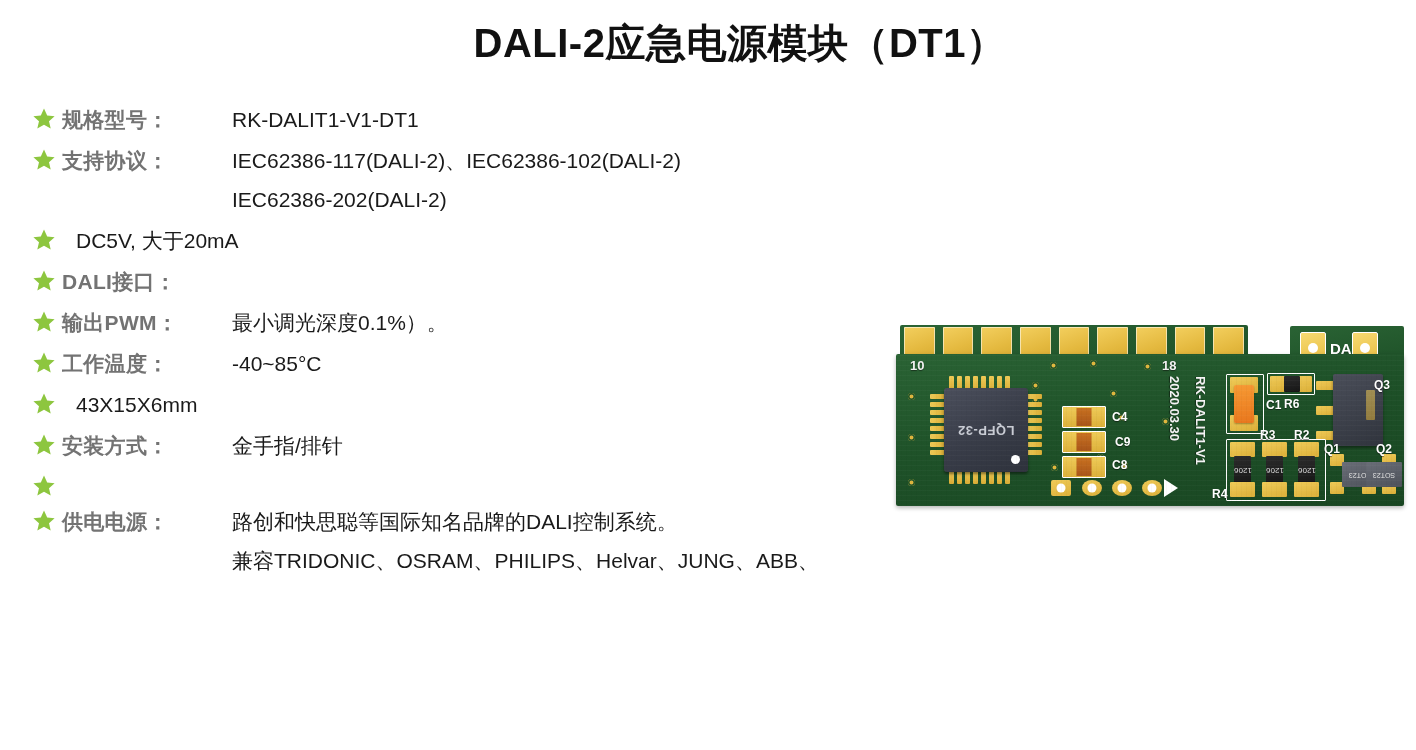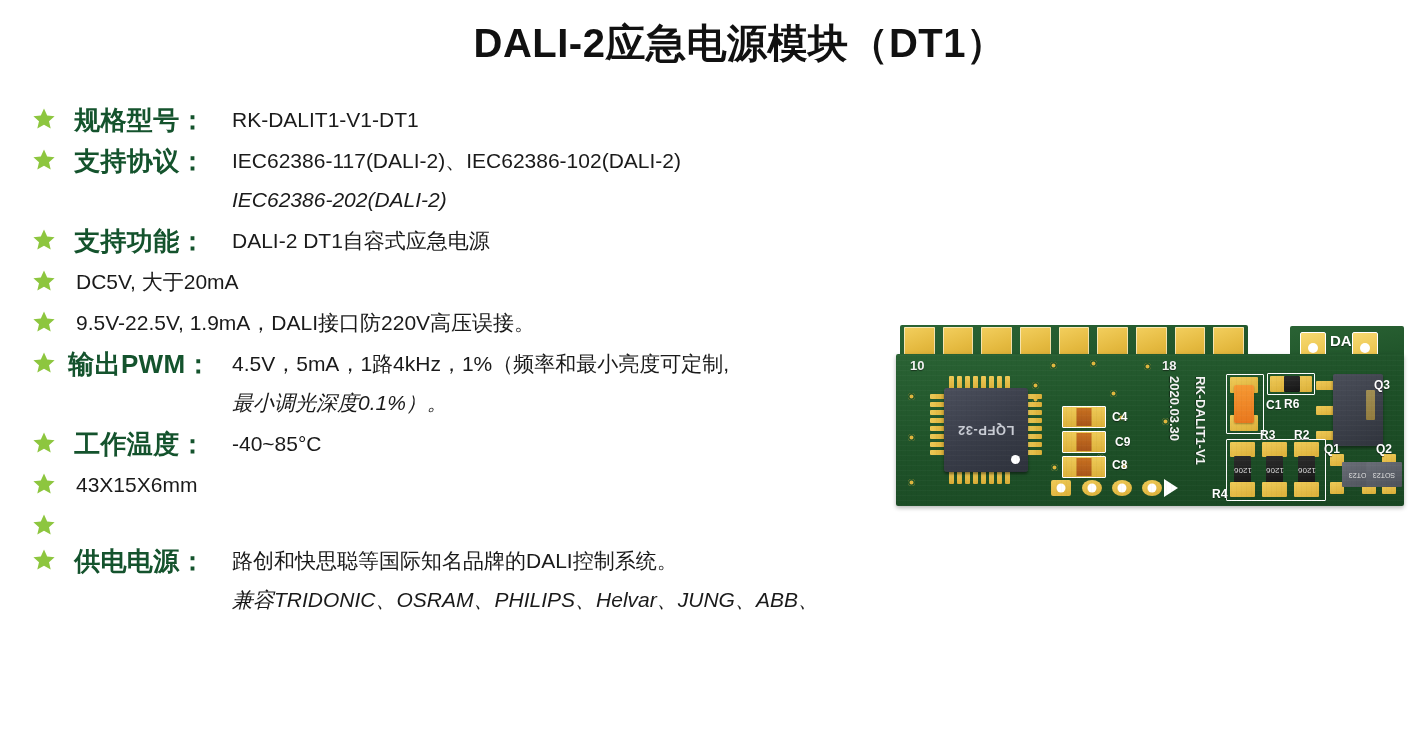--- a/index.html
+++ b/index.html
@@ -58,43 +58,43 @@
 
   .star-icon {
     display: block;
     width: 24px;
     height: 24px;
   }
 
   .label-cell {
     width: 156px;
     flex: 0 0 156px;
-    text-align: center;
-    font-size: 26px;
+    text-align: left;
+    font-size: 21px;
     font-weight: bold;
-    color: #14532d;
+    color: #737373;
     line-height: 34px;
     white-space: nowrap;
     letter-spacing: 0.3px;
   }
 
   .value-cell {
     flex: 1 1 auto;
     padding-left: 14px;
     font-size: 21px;
     color: #1a1a1a;
     line-height: 34px;
   }
 
   .value-line {
     display: block;
     white-space: nowrap;
   }
 
-  .value-line + .value-line { margin-top: 5px; font-style: italic; }
+  .value-line + .value-line { margin-top: 5px; }
 
   
   .pcb-wrap {
     position: absolute;
     left: 896px;
     top: 325px;
     width: 508px;
     height: 195px;
   }
 
@@ -401,63 +401,49 @@
             <polygon points="12,1.6 15.2,8.6 22.6,9.3 17,14.2 18.7,21.6 12,17.8 5.3,21.6 7,14.2 1.4,9.3 8.8,8.6" fill="#8DC63F"></polygon>
           </svg>
       </div>
       <div class="label-cell">支持协议：</div>
       <div class="value-cell">
         <span class="value-line">IEC62386-117(DALI-2)、IEC62386-102(DALI-2)</span>
         <span class="value-line">IEC62386-202(DALI-2)</span>
       </div>
     </div>
 
-    <div class="spec-row">
-      <div class="star-cell">
-        <svg class="star-icon" viewBox="0 0 24 24" aria-hidden="true">
-            <polygon points="12,1.6 15.2,8.6 22.6,9.3 17,14.2 18.7,21.6 12,17.8 5.3,21.6 7,14.2 1.4,9.3 8.8,8.6" fill="#8DC63F"></polygon>
-          </svg>
-      </div>
-      <div class="label-cell">支持功能：</div>
-      <div class="value-cell">
-        <span class="value-line">DALI-2 DT1自容式应急电源</span>
-      </div>
-    </div>
 
     <div class="spec-row">
       <div class="star-cell">
         <svg class="star-icon" viewBox="0 0 24 24" aria-hidden="true">
             <polygon points="12,1.6 15.2,8.6 22.6,9.3 17,14.2 18.7,21.6 12,17.8 5.3,21.6 7,14.2 1.4,9.3 8.8,8.6" fill="#8DC63F"></polygon>
           </svg>
       </div>
       <div class="value-cell">
         <span class="value-line">DC5V, 大于20mA</span>
       </div>
     </div>
 
     <div class="spec-row">
       <div class="star-cell">
         <svg class="star-icon" viewBox="0 0 24 24" aria-hidden="true">
             <polygon points="12,1.6 15.2,8.6 22.6,9.3 17,14.2 18.7,21.6 12,17.8 5.3,21.6 7,14.2 1.4,9.3 8.8,8.6" fill="#8DC63F"></polygon>
           </svg>
       </div>
-      <div class="value-cell">
-        <span class="value-line">9.5V-22.5V, 1.9mA，DALI接口防220V高压误接。</span>
-      </div>
+      <div class="label-cell">DALI接口：</div>
     </div>
 
     <div class="spec-row">
       <div class="star-cell">
         <svg class="star-icon" viewBox="0 0 24 24" aria-hidden="true">
             <polygon points="12,1.6 15.2,8.6 22.6,9.3 17,14.2 18.7,21.6 12,17.8 5.3,21.6 7,14.2 1.4,9.3 8.8,8.6" fill="#8DC63F"></polygon>
           </svg>
       </div>
       <div class="label-cell">输出PWM：</div>
       <div class="value-cell">
-        <span class="value-line">4.5V，5mA，1路4kHz，1%（频率和最小亮度可定制,</span>
         <span class="value-line">最小调光深度0.1%）。</span>
       </div>
     </div>
 
     <div class="spec-row">
       <div class="star-cell">
         <svg class="star-icon" viewBox="0 0 24 24" aria-hidden="true">
             <polygon points="12,1.6 15.2,8.6 22.6,9.3 17,14.2 18.7,21.6 12,17.8 5.3,21.6 7,14.2 1.4,9.3 8.8,8.6" fill="#8DC63F"></polygon>
           </svg>
       </div>
@@ -471,20 +457,31 @@
       <div class="star-cell">
         <svg class="star-icon" viewBox="0 0 24 24" aria-hidden="true">
             <polygon points="12,1.6 15.2,8.6 22.6,9.3 17,14.2 18.7,21.6 12,17.8 5.3,21.6 7,14.2 1.4,9.3 8.8,8.6" fill="#8DC63F"></polygon>
           </svg>
       </div>
       <div class="value-cell">
         <span class="value-line">43X15X6mm</span>
       </div>
     </div>
 
+    <div class="spec-row">
+      <div class="star-cell">
+        <svg class="star-icon" viewBox="0 0 24 24" aria-hidden="true">
+            <polygon points="12,1.6 15.2,8.6 22.6,9.3 17,14.2 18.7,21.6 12,17.8 5.3,21.6 7,14.2 1.4,9.3 8.8,8.6" fill="#8DC63F"></polygon>
+          </svg>
+      </div>
+      <div class="label-cell">安装方式：</div>
+      <div class="value-cell">
+        <span class="value-line">金手指/排针</span>
+      </div>
+    </div>
 
     <div class="spec-row">
       <div class="star-cell">
         <svg class="star-icon" viewBox="0 0 24 24" aria-hidden="true">
             <polygon points="12,1.6 15.2,8.6 22.6,9.3 17,14.2 18.7,21.6 12,17.8 5.3,21.6 7,14.2 1.4,9.3 8.8,8.6" fill="#8DC63F"></polygon>
           </svg>
       </div>
     </div>
 
     <div class="spec-row">
@@ -517,21 +514,21 @@
       <div class="finger"></div>
     </div>
 
     <div class="pcb-tab">
       <div class="da-pad" style="left:10px; top:6px;">
         <span class="hole"></span>
       </div>
       <div class="da-pad" style="left:62px; top:6px;">
         <span class="hole"></span>
       </div>
-      <div class="da-text" style="left:40px; top:6px;">DA</div>
+      <div class="da-text" style="left:40px; top:14px;text-decoration:underline;">DA</div>
     </div>
 
     <div class="pcb-body">
 
       <div class="pin-num" style="left:14px; top:4px;">10</div>
       <div class="pin-num" style="left:266px; top:4px;">18</div>
 
       <div class="via" style="left:154px; top:8px;"></div>
       <div class="via" style="left:194px; top:6px;"></div>
       <div class="via" style="left:248px; top:9px;"></div>

